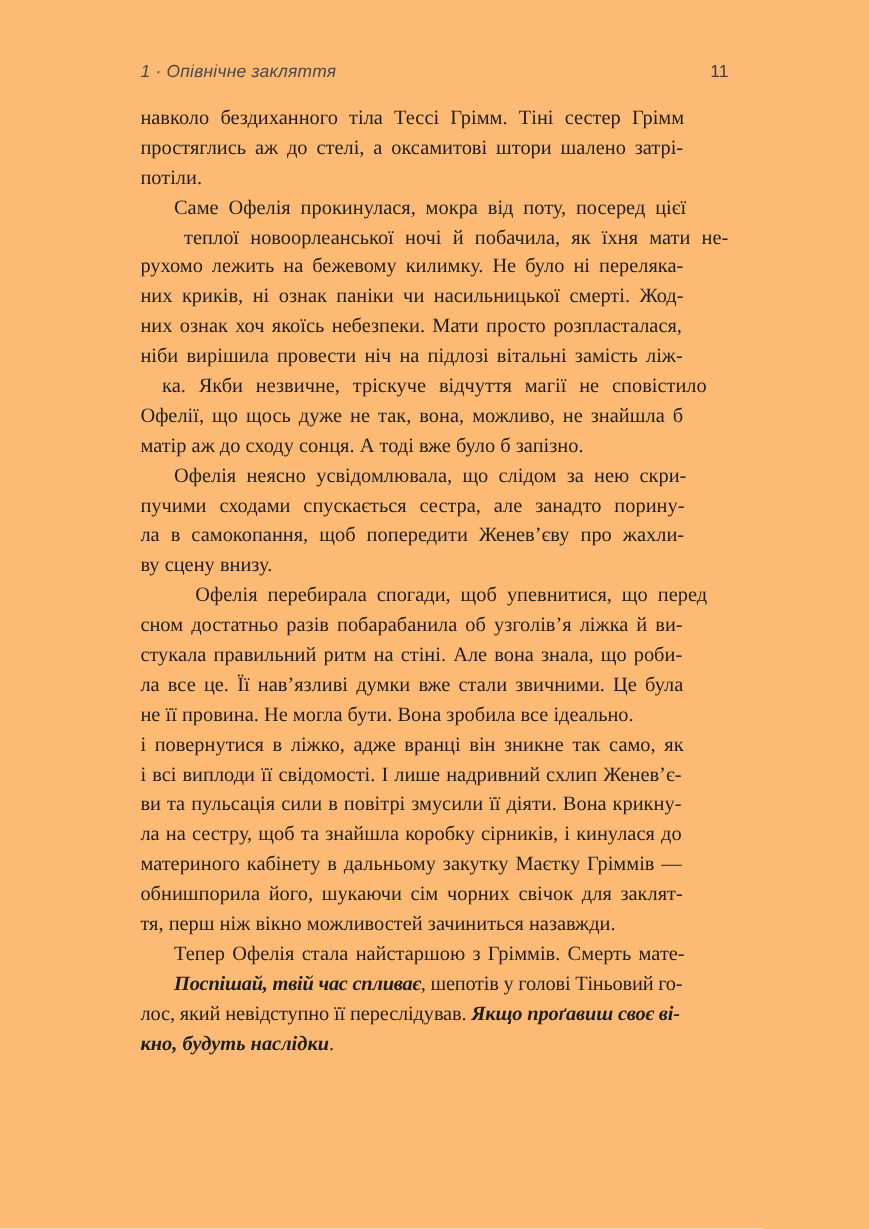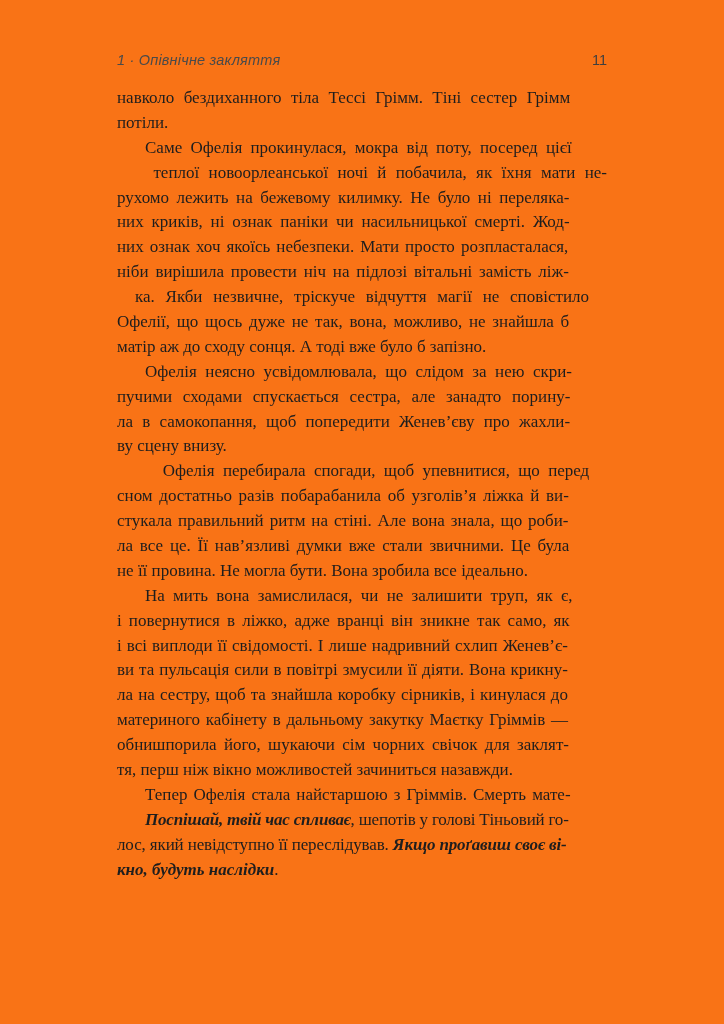--- a/index.html
+++ b/index.html
@@ -4,21 +4,21 @@
 <style>
   html, body {
     margin: 0;
     padding: 0;
     background: #ffffff;
   }
   .page {
     position: relative;
     width: 724px;
     height: 1024px;
-    background: #f97316;
+    background: #fdba74;
     overflow: hidden;
     font-family: "Liberation Serif", "DejaVu Serif", serif;
   }
   .content {
     position: absolute;
     left: 117px;
     top: 52px;
     width: 490px;
   }
   .running-header {
@@ -66,20 +66,21 @@
 
 <div class="page">
   <div class="content">
     <div class="running-header">
       <span class="running-title">1 · Опівнічне закляття</span>
       <span class="page-number">11</span>
     </div>
     <div class="body-text">
         <div class="paragraph">
           <div class="line" style="word-spacing: 5.08px;"><span class="n">навколо бездиханного тіла Тессі Грімм. Тіні сестер Грімм</span></div>
+          <div class="line" style="word-spacing: 3.146px;"><span class="n">простяглись аж до стелі, а оксамитові штори шалено затрі-</span></div>
           <div class="line last"><span class="n">потіли.</span></div>
         </div>
         <div class="paragraph">
           <div class="line indent" style="word-spacing: 3.975px;"><span class="n">Саме Офелія прокинулася, мокра від поту, посеред цієї</span></div>
           <div class="line" style="word-spacing: 5.107px; text-align: right;"><span class="n">теплої новоорлеанської ночі й побачила, як їхня мати не-</span></div>
           <div class="line" style="word-spacing: 3.234px;"><span class="n">рухомо лежить на бежевому килимку. Не було ні переляка-</span></div>
           <div class="line" style="word-spacing: 3.623px;"><span class="n">них криків, ні ознак паніки чи насильницької смерті. Жод-</span></div>
           <div class="line" style="word-spacing: 1.839px;"><span class="n">них ознак хоч якоїсь небезпеки. Мати просто розпласталася,</span></div>
           <div class="line" style="word-spacing: 2.576px;"><span class="n">ніби вирішила провести ніч на підлозі вітальні замість ліж-</span></div>
           <div class="line" style="word-spacing: 6.458px; text-align: center;"><span class="n">ка. Якби незвичне, тріскуче відчуття магії не сповістило</span></div>
@@ -93,21 +94,20 @@
           <div class="line last"><span class="n">ву сцену внизу.</span></div>
         </div>
         <div class="paragraph">
           <div class="line indent" style="word-spacing: 4.063px; text-align: center;"><span class="n">Офелія перебирала спогади, щоб упевнитися, що перед</span></div>
           <div class="line" style="word-spacing: 2.447px;"><span class="n">сном достатньо разів побарабанила об узголів’я ліжка й ви-</span></div>
           <div class="line" style="word-spacing: 1.681px;"><span class="n">стукала правильний ритм на стіні. Але вона знала, що роби-</span></div>
           <div class="line" style="word-spacing: 2.572px;"><span class="n">ла все це. Її нав’язливі думки вже стали звичними. Це була</span></div>
           <div class="line last"><span class="n">не її провина. Не могла бути. Вона зробила все ідеально.</span></div>
         </div>
         <div class="paragraph">
-          <div class="line indent" style="word-spacing: 4.002px;"><span class="n">На мить вона замислилася, чи не залишити труп, як є,</span></div>
           <div class="line" style="word-spacing: 2.897px;"><span class="n">і повернутися в ліжко, адже вранці він зникне так само, як</span></div>
           <div class="line" style="word-spacing: 0.804px;"><span class="n">і всі виплоди її свідомості. І лише надривний схлип Женев’є-</span></div>
           <div class="line" style="word-spacing: 0.734px;"><span class="n">ви та пульсація сили в повітрі змусили її діяти. Вона крикну-</span></div>
           <div class="line" style="word-spacing: 0.883px;"><span class="n">ла на сестру, щоб та знайшла коробку сірників, і кинулася до</span></div>
           <div class="line" style="word-spacing: 1.478px;"><span class="n">материного кабінету в дальньому закутку Маєтку Гріммів —</span></div>
           <div class="line" style="word-spacing: 3.013px;"><span class="n">обнишпорила його, шукаючи сім чорних свічок для заклят-</span></div>
           <div class="line last"><span class="n">тя, перш ніж вікно можливостей зачиниться назавжди.</span></div>
         </div>
         <div class="paragraph">
           <div class="line indent" style="word-spacing: 1.808px;"><span class="n">Тепер Офелія стала найстаршою з Гріммів. Смерть мате-</span></div>

